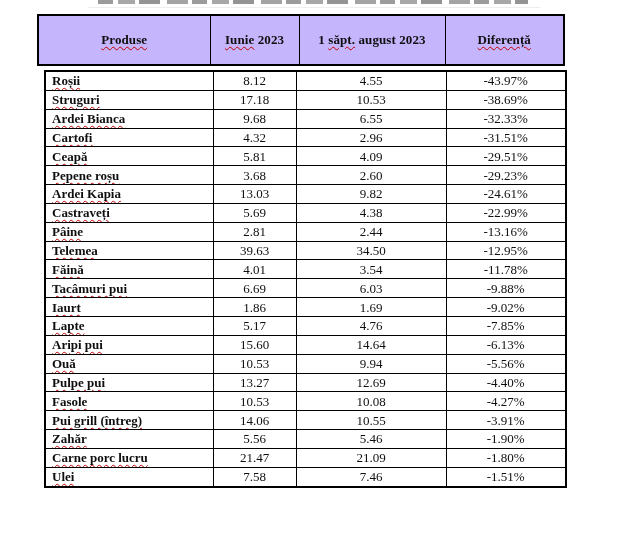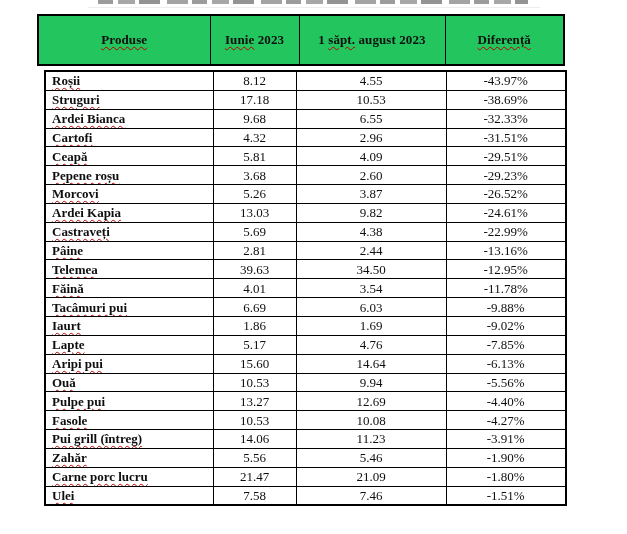--- a/index.html
+++ b/index.html
@@ -48,21 +48,21 @@
   
   .header-table {
     left: 37px;
     top: 14px;
     width: 526px;
     height: 52px;
     border: 2px solid #000000;
   }
   .header-table th {
     border: 1px solid #000000;
-    background: #22c55e;
+    background: #c4b5fd;
     font-weight: bold;
     font-size: 13px;
     text-align: center;
     vertical-align: middle;
     padding: 0 2px;
     letter-spacing: 0.1px;
   }
 
   
   .body-table {
@@ -170,26 +170,20 @@
         <td class="c-num">4.09</td>
         <td class="c-num">-29.51%</td>
       </tr>
       <tr>
         <td class="c-prod"><span class="sq">Pepene roșu</span></td>
         <td class="c-num">3.68</td>
         <td class="c-num">2.60</td>
         <td class="c-num">-29.23%</td>
       </tr>
       <tr>
-        <td class="c-prod"><span class="sq">Morcovi</span></td>
-        <td class="c-num">5.26</td>
-        <td class="c-num">3.87</td>
-        <td class="c-num">-26.52%</td>
-      </tr>
-      <tr>
         <td class="c-prod"><span class="sq">Ardei Kapia</span></td>
         <td class="c-num">13.03</td>
         <td class="c-num">9.82</td>
         <td class="c-num">-24.61%</td>
       </tr>
       <tr>
         <td class="c-prod"><span class="sq">Castraveți</span></td>
         <td class="c-num">5.69</td>
         <td class="c-num">4.38</td>
         <td class="c-num">-22.99%</td>
@@ -250,21 +244,21 @@
       </tr>
       <tr>
         <td class="c-prod"><span class="sq">Fasole</span></td>
         <td class="c-num">10.53</td>
         <td class="c-num">10.08</td>
         <td class="c-num">-4.27%</td>
       </tr>
       <tr>
         <td class="c-prod"><span class="sq">Pui grill (întreg)</span></td>
         <td class="c-num">14.06</td>
-        <td class="c-num">11.23</td>
+        <td class="c-num">10.55</td>
         <td class="c-num">-3.91%</td>
       </tr>
       <tr>
         <td class="c-prod"><span class="sq">Zahăr</span></td>
         <td class="c-num">5.56</td>
         <td class="c-num">5.46</td>
         <td class="c-num">-1.90%</td>
       </tr>
       <tr>
         <td class="c-prod"><span class="sq">Carne porc lucru</span></td>

